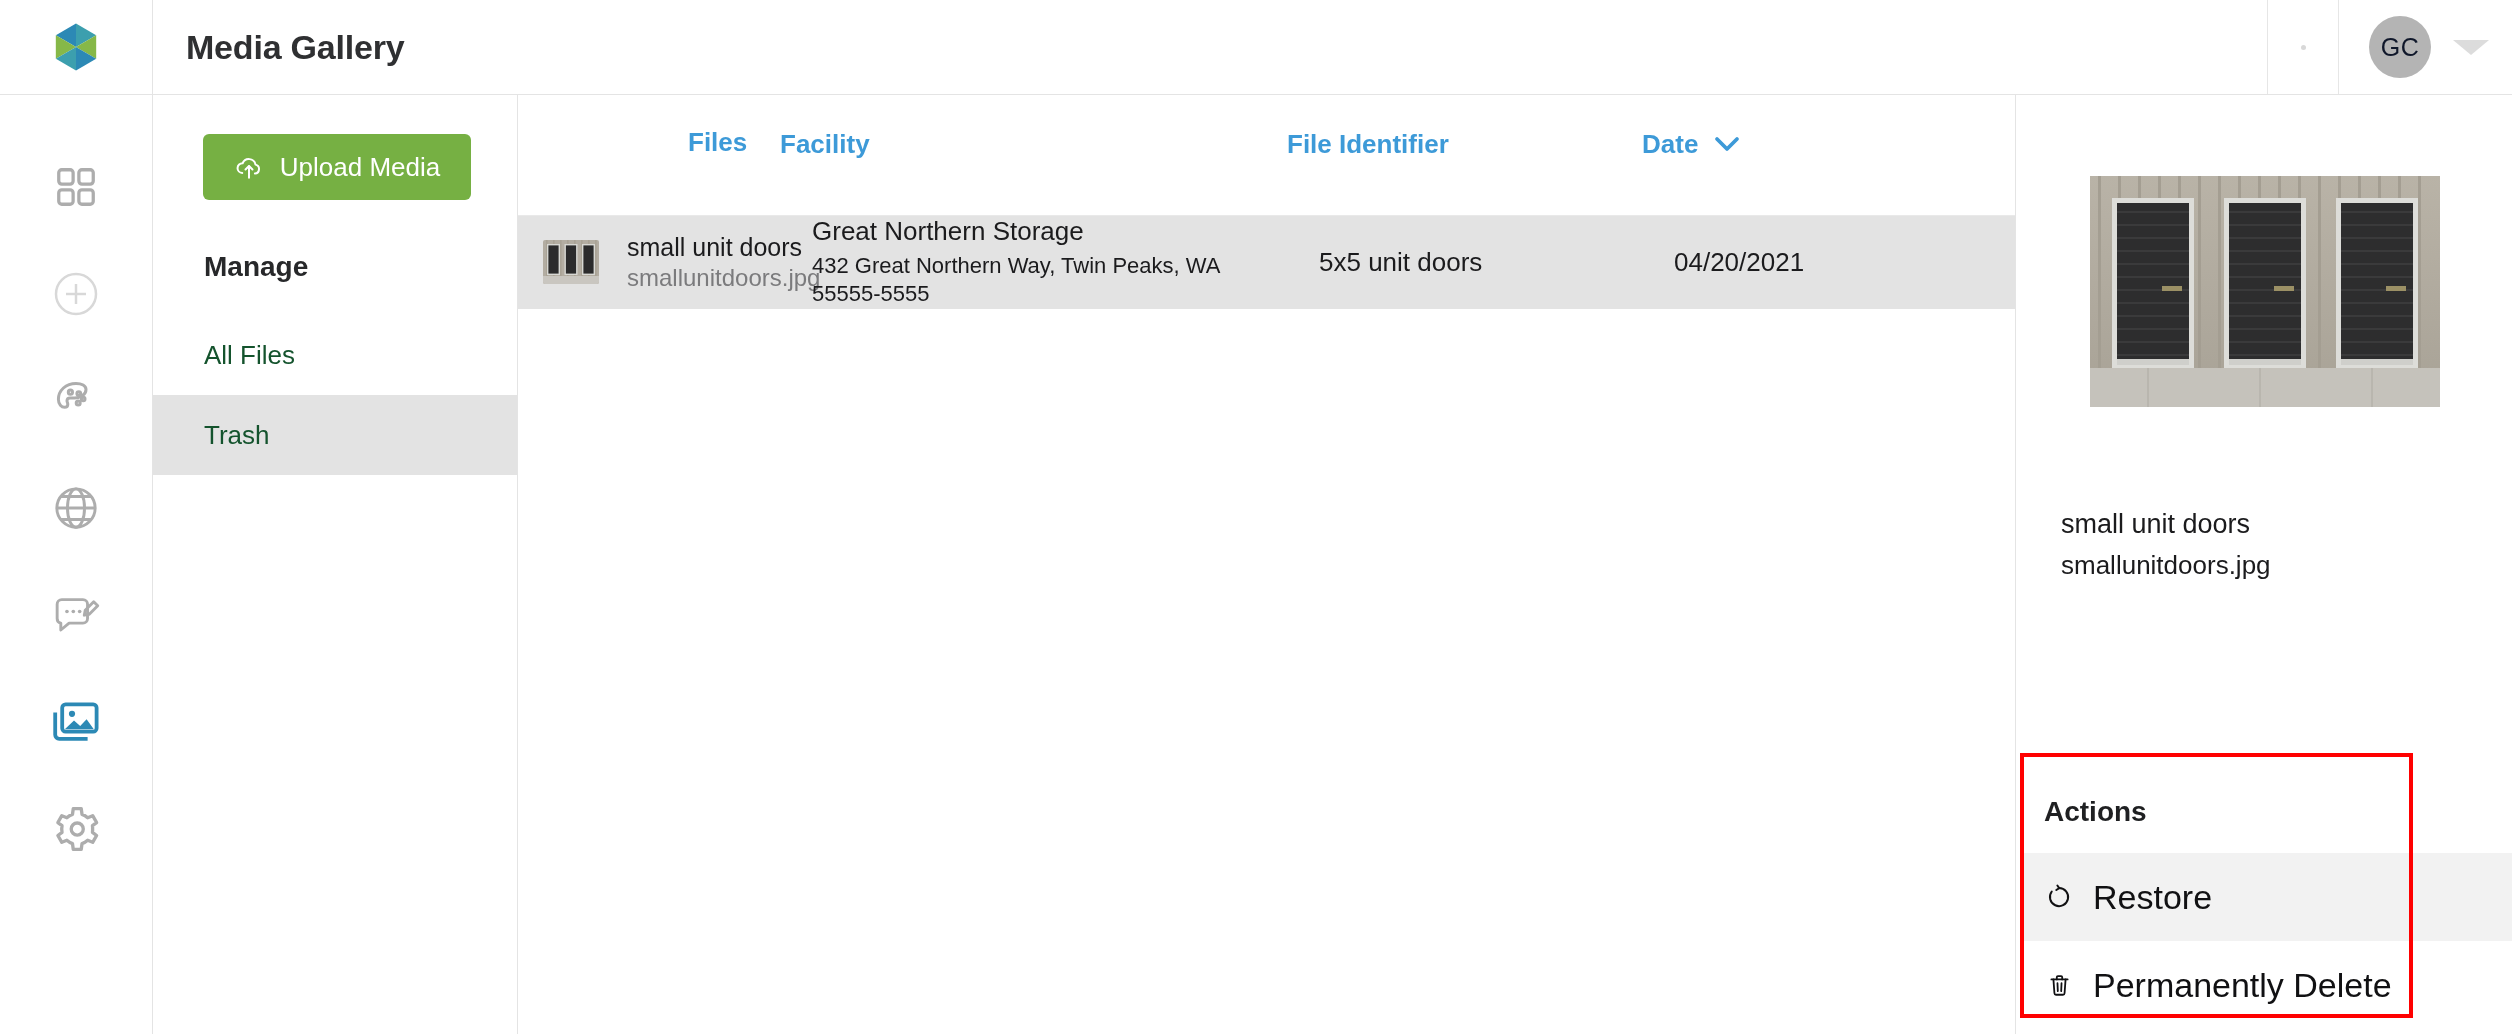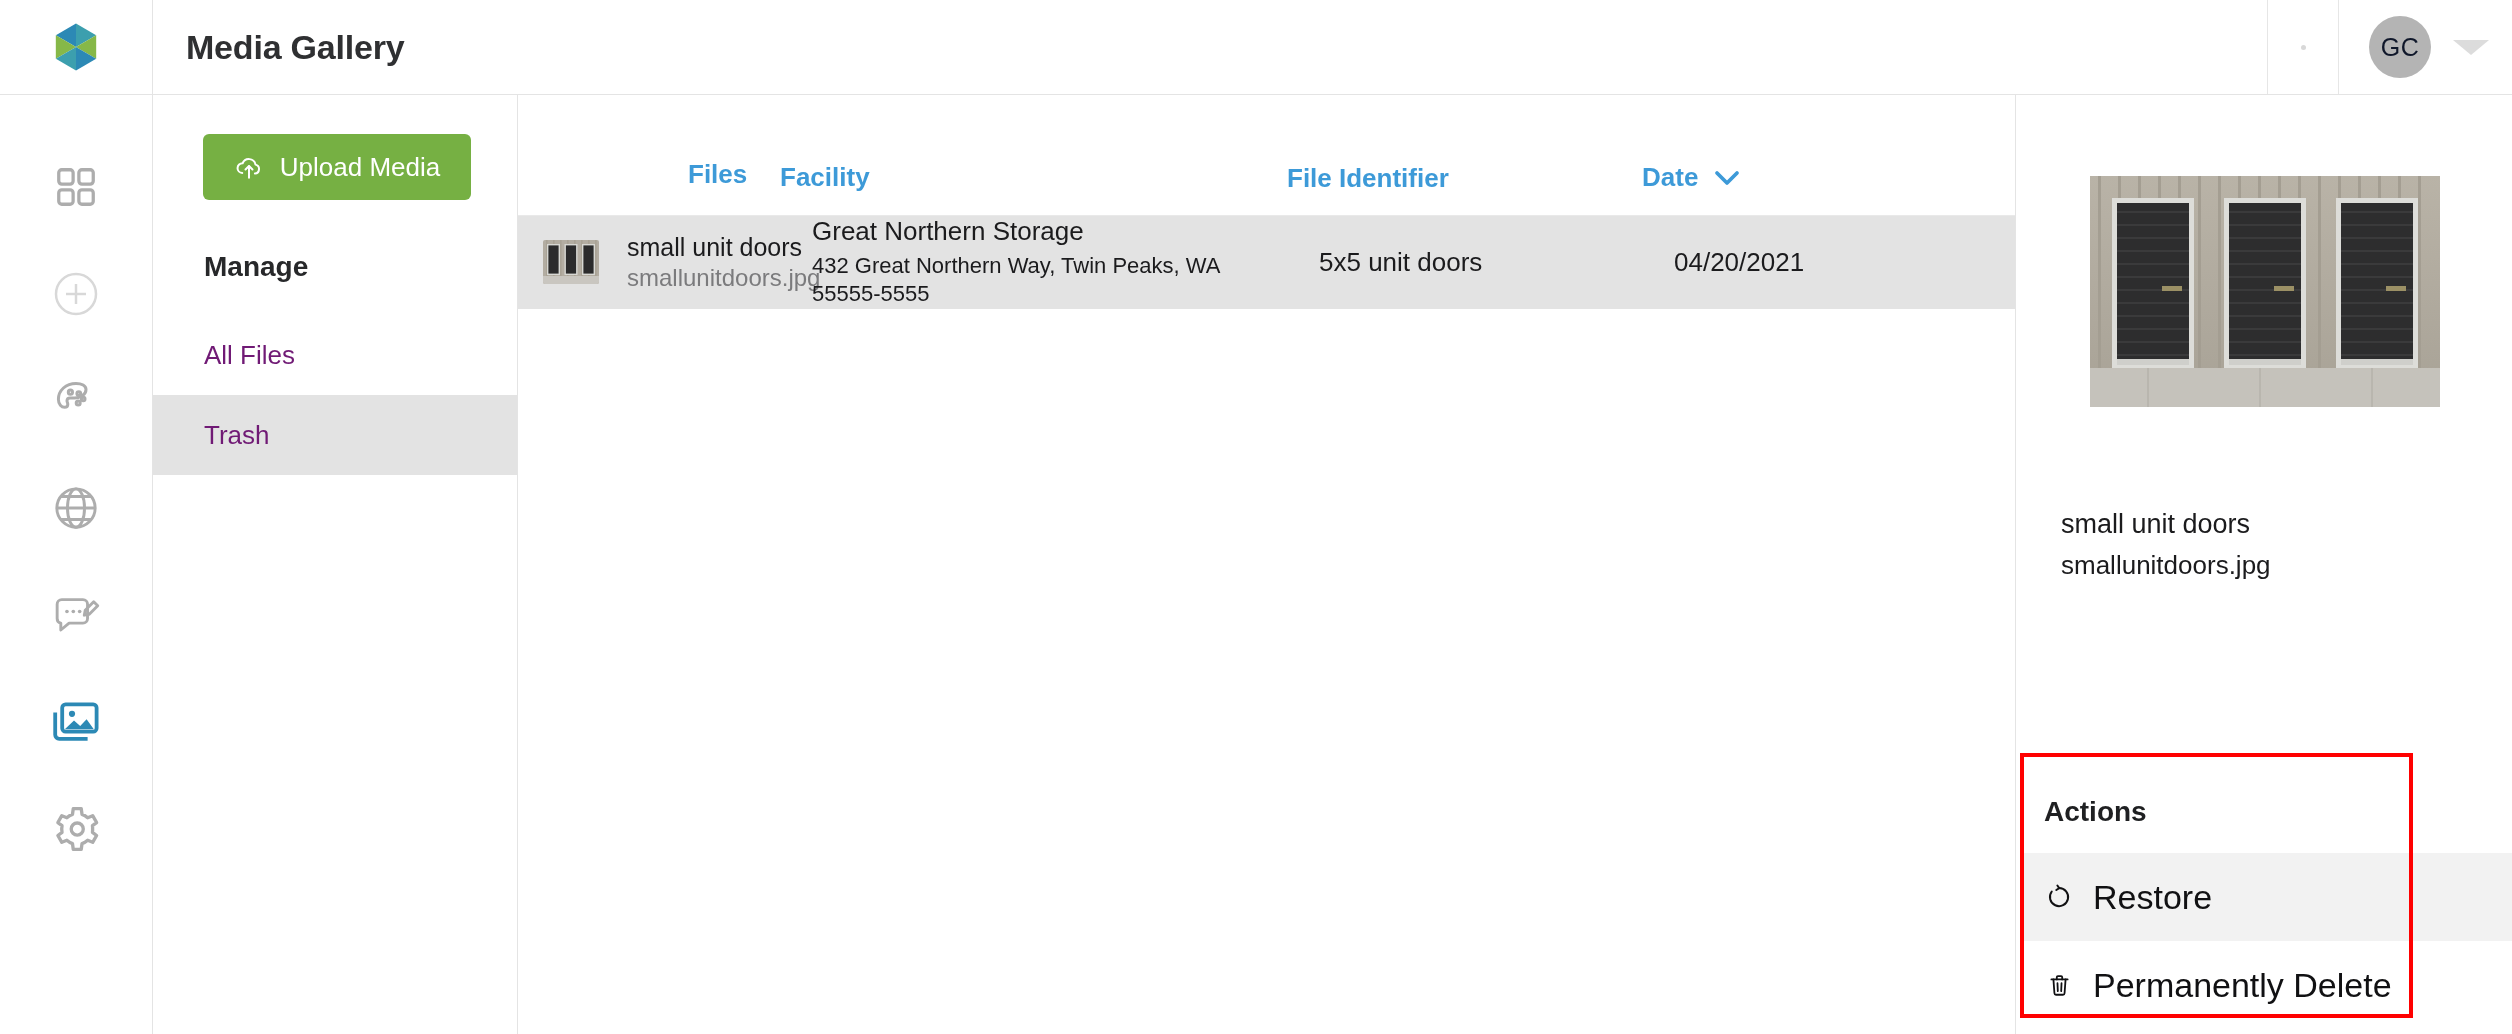--- a/index.html
+++ b/index.html
@@ -68,31 +68,31 @@
     color: #fff; font-size: 26px; font-family: inherit;
     display: flex; align-items: center; justify-content: center; gap: 16px;
     cursor: pointer;
   }
   .manage-heading {
     margin: 51px 0 0 51px; font-size: 28px; font-weight: 700; color: #27282a;
   }
   .manage-list { margin-top: 32px; }
   .manage-item {
     height: 80px; display:flex; align-items:center; padding-left: 51px;
-    font-size: 26px; color: #701a75; cursor: pointer;
+    font-size: 26px; color: #14532d; cursor: pointer;
   }
   .manage-item.active { background: #e3e3e3; }
 
   
   .table-wrap {
     position: absolute; left: 518px; top: 95px; width: 1498px; height: 939px;
     background: #fff; border-right: 1px solid #e4e4e4;
   }
   .thead {
-    height: 121px; display: flex; align-items: flex-end;
+    height: 121px; display: flex; 
     border-bottom: 1px solid #e9e9e9;
   }
   .th {
     font-size: 26px; font-weight: 700; color: #3d9ad8; padding-bottom: 25px; cursor: pointer;
     display:flex; align-items:center; gap: 14px;
   }
   .th-files     { width: 262px; padding-left: 170px; }
   .th-facility  { width: 507px; padding-bottom: 22px; }
   .th-ident     { width: 355px; padding-bottom: 21px; }
   .th-date      { width: 200px; padding-bottom: 22px; }

